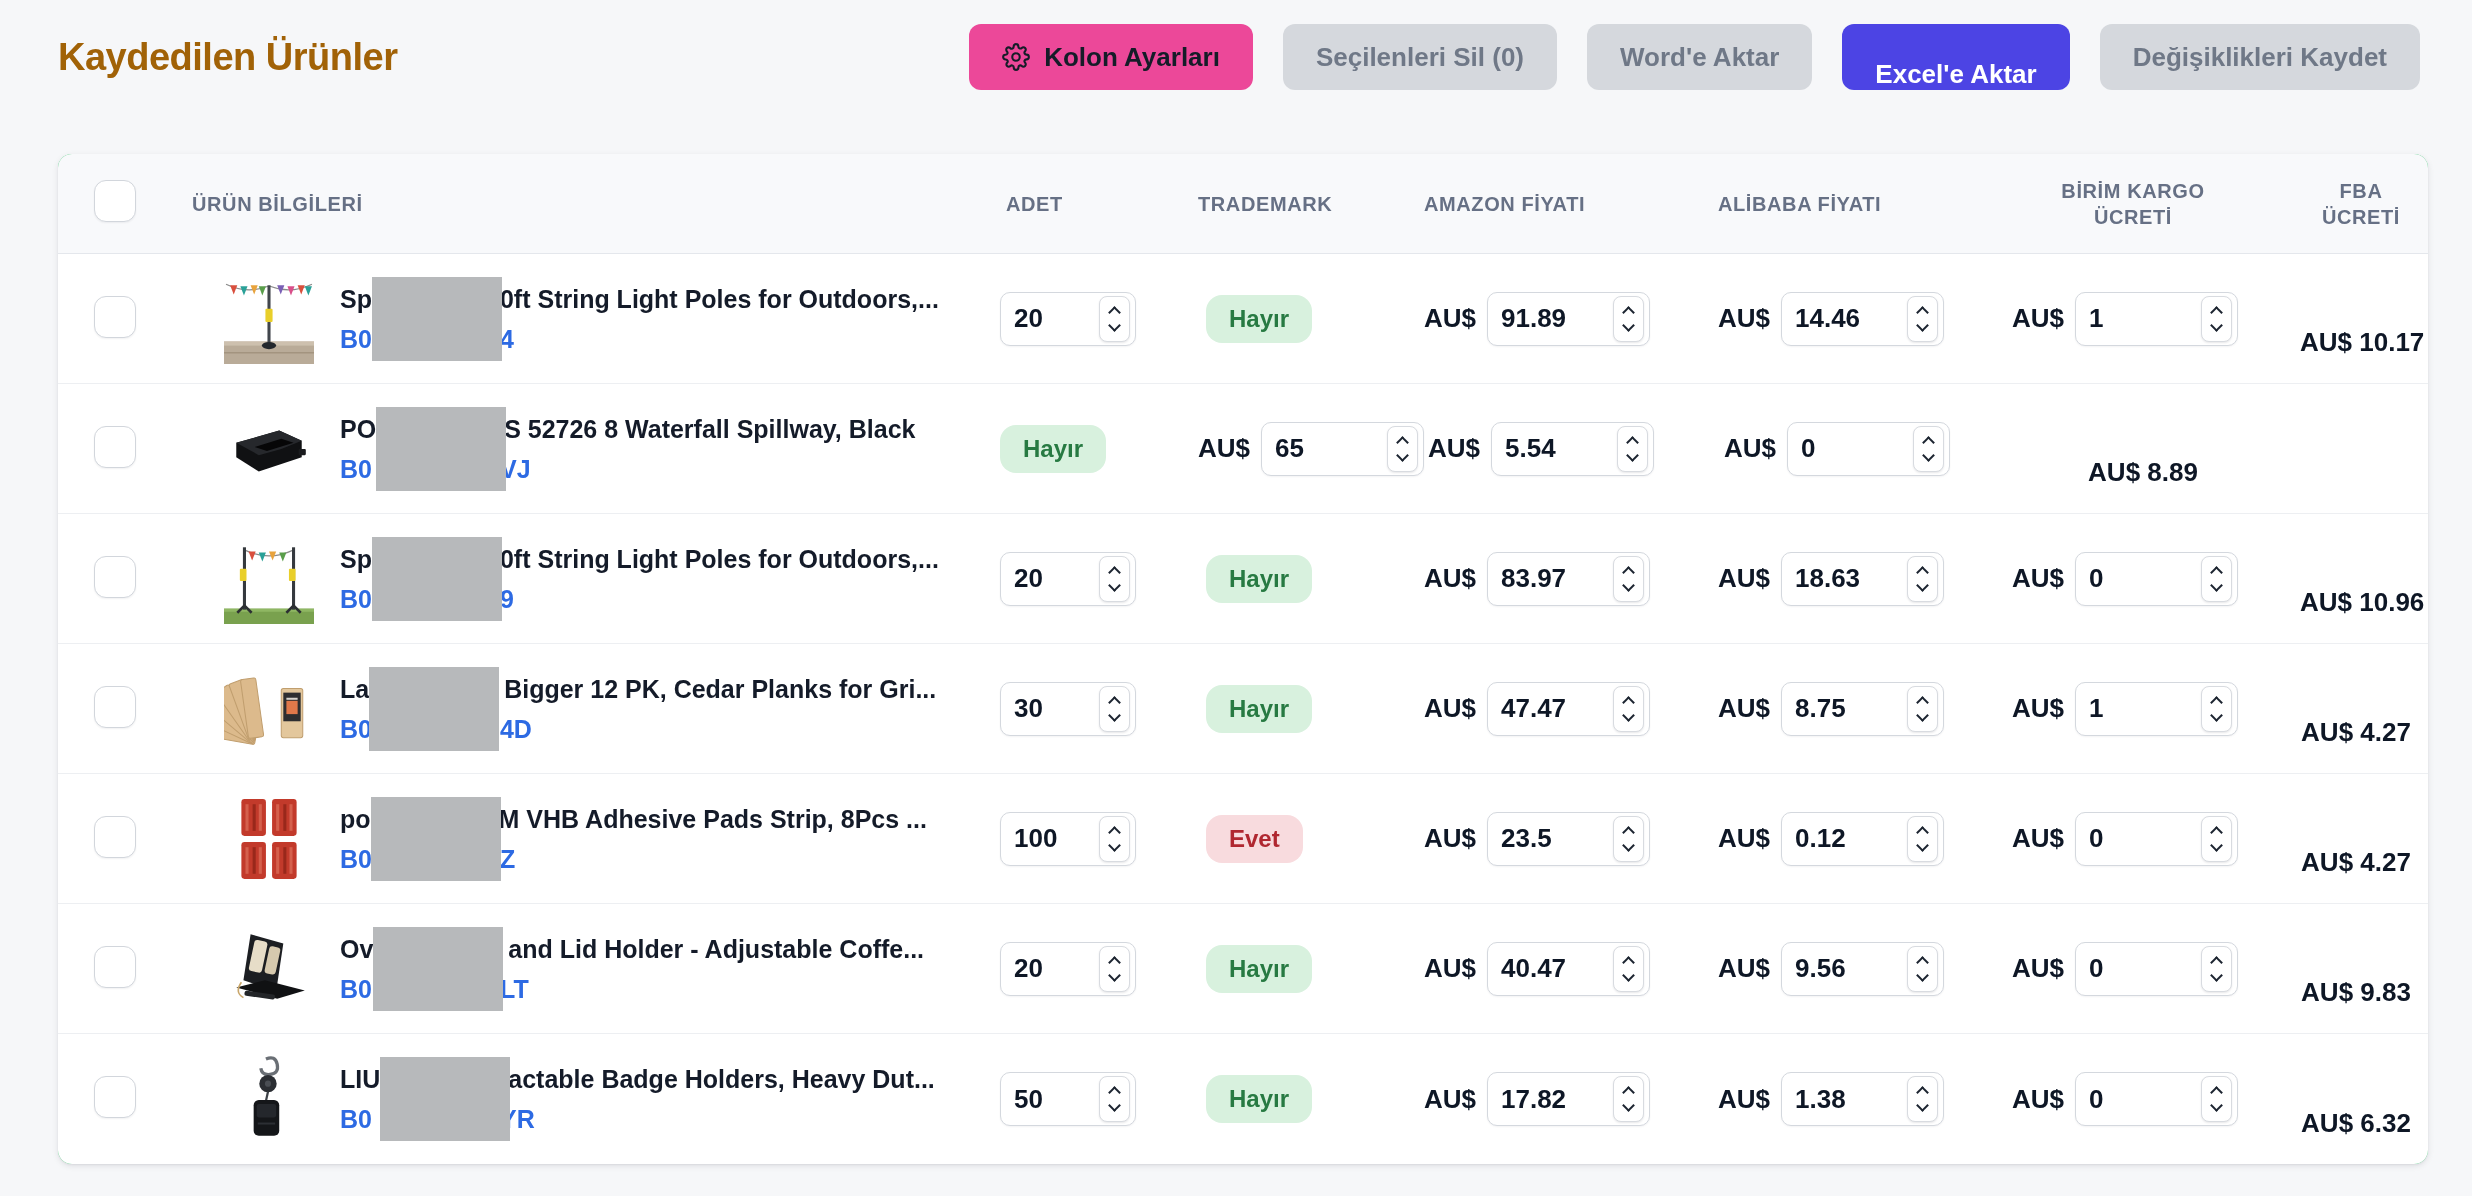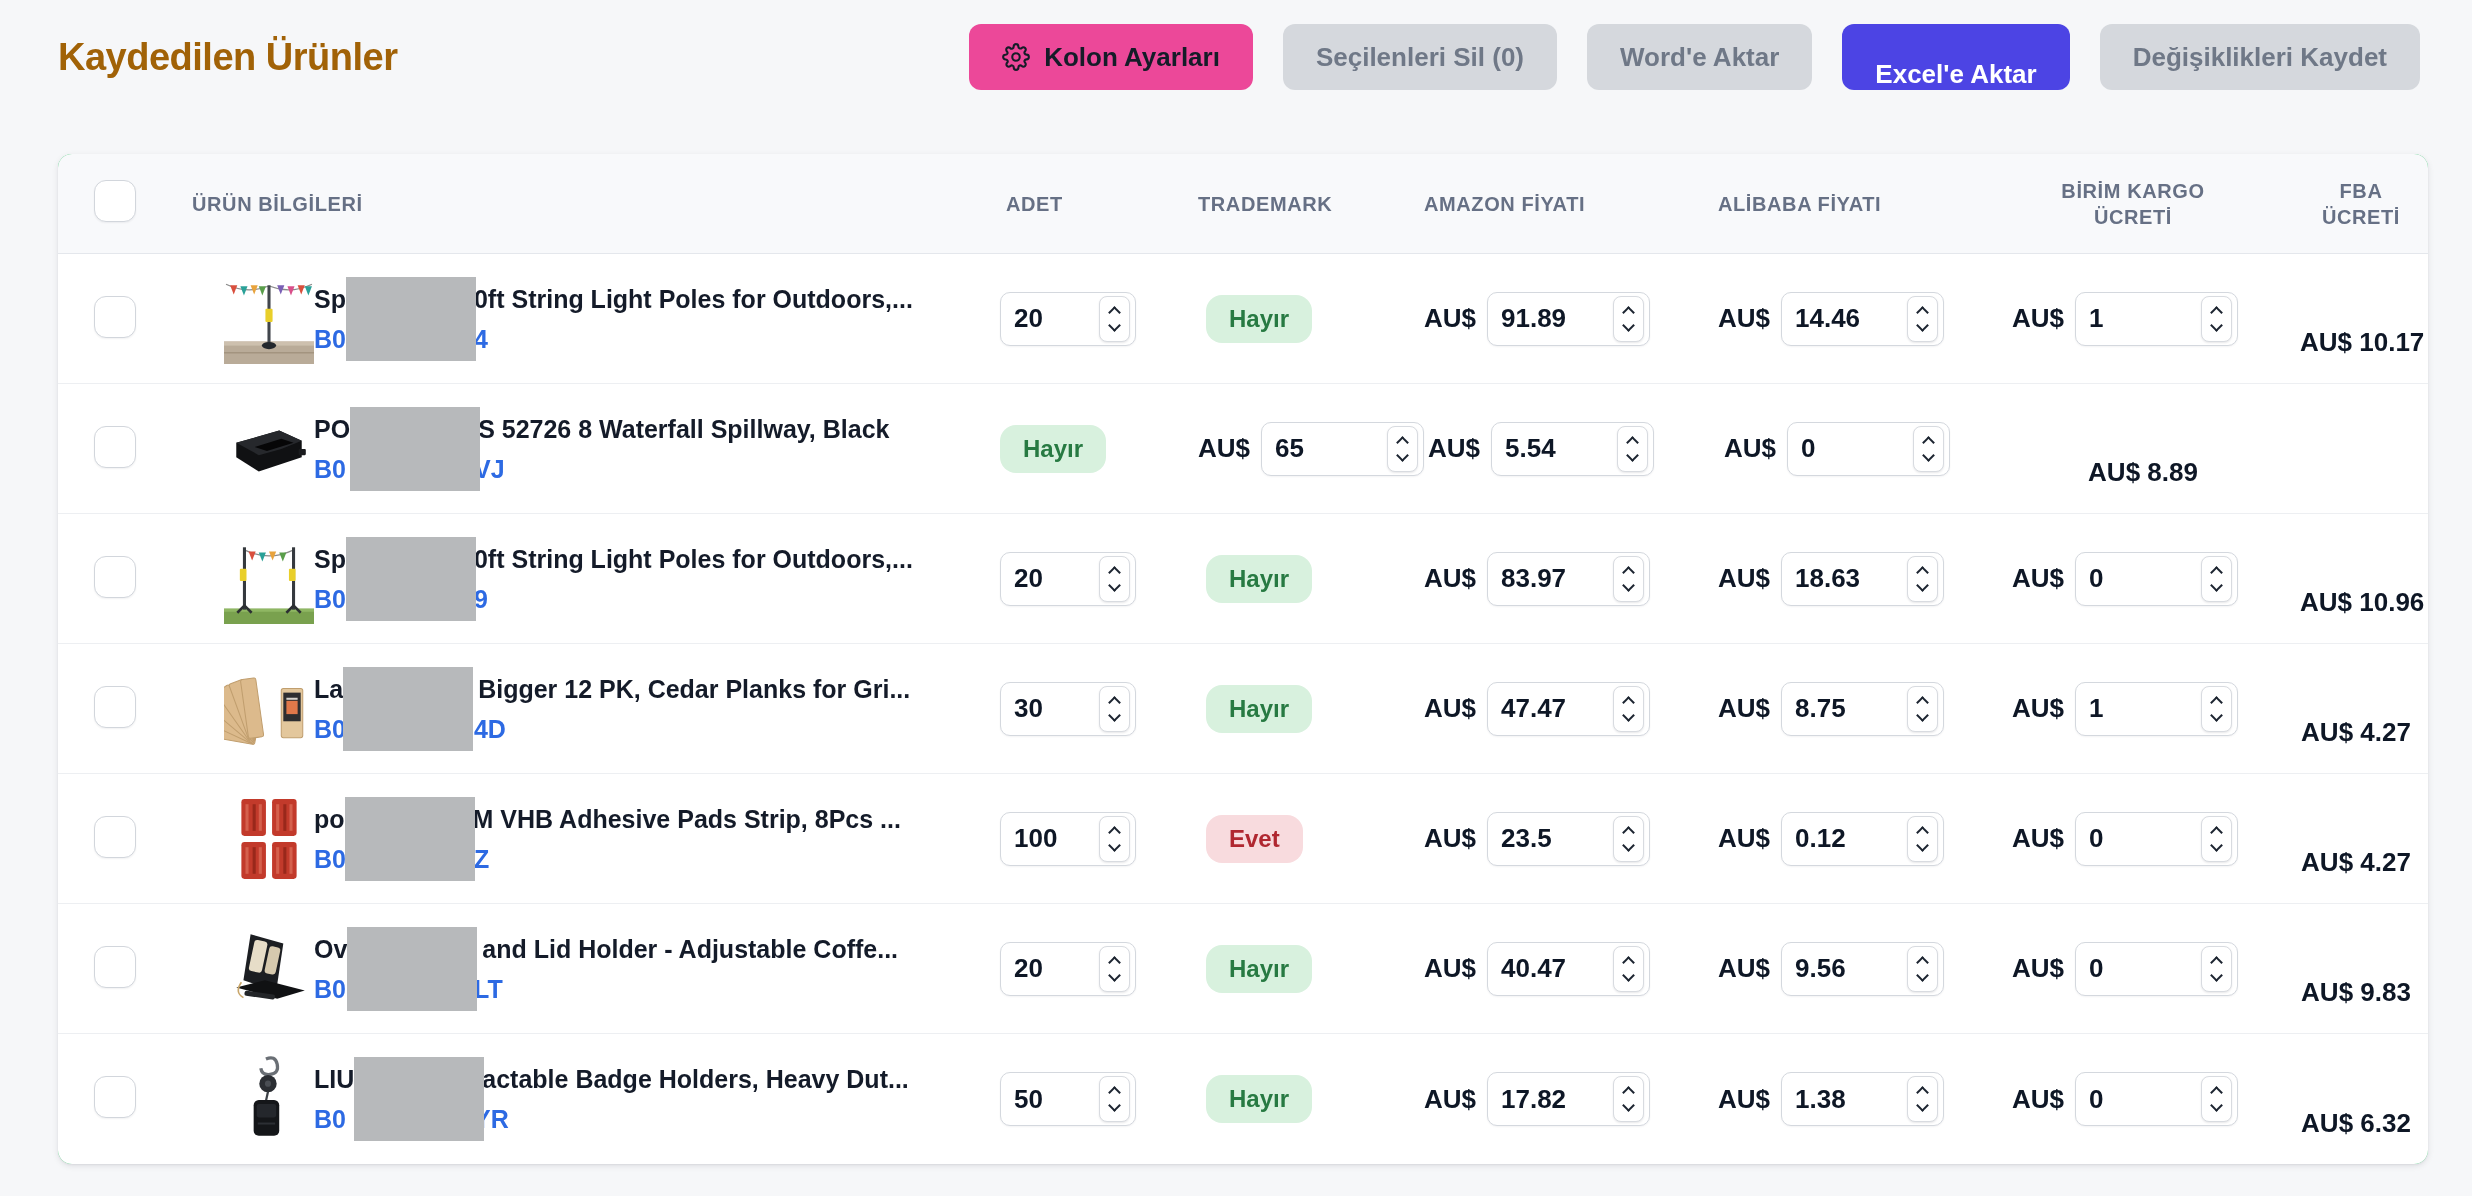--- a/index.html
+++ b/index.html
@@ -33,21 +33,21 @@
   .th.c-ali-h { padding-left:4px; }
 
   .trow { height:130px; border-bottom:1px solid #edeff2; background:#fff; }
   .trow:last-child { border-bottom:none; }
 
   .c-check { padding-left:36px; }
   .checkbox { display:inline-block; width:42px; height:42px; background:#fff;
               border:1.5px solid #d2d6dc; border-radius:12px;
               box-shadow:0 1px 2px rgba(16,24,40,.06); cursor:pointer; }
 
-  .c-product { display:flex; align-items:center; padding-left:38px; }
+  .c-product { display:flex; align-items:center; gap:26px; padding-left:38px; }
   .thumb { width:90px; height:90px; flex:0 0 auto; display:inline-block; }
   .thumb svg { width:90px; height:90px; display:block; }
   .ptext { position:relative; display:flex; flex-direction:column; gap:4px; }
   .ptitle { font-size:25px; font-weight:700; color:#141b29; line-height:36px; white-space:nowrap; }
   .plink  { font-size:25px; font-weight:600; color:#2d6ae3; line-height:36px; white-space:nowrap; cursor:pointer; }
   .gap { display:inline-block; width:128px; }
   .redaction { position:absolute; top:-4px; left:36px; width:130px; height:84px; background:#b7b9bb; }
 
   .cur { font-size:26px; font-weight:600; color:#0e1726; margin-right:11px; white-space:nowrap; }
   .num-input { position:relative; display:inline-flex; align-items:center; height:54px; width:136px;

